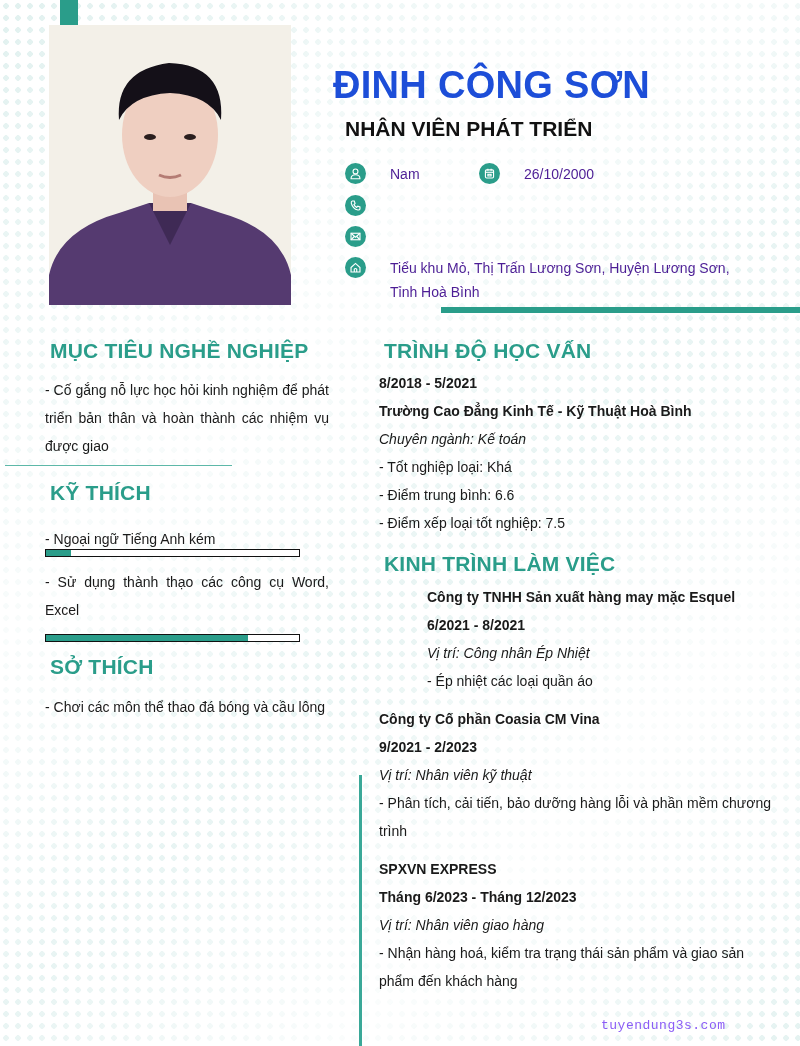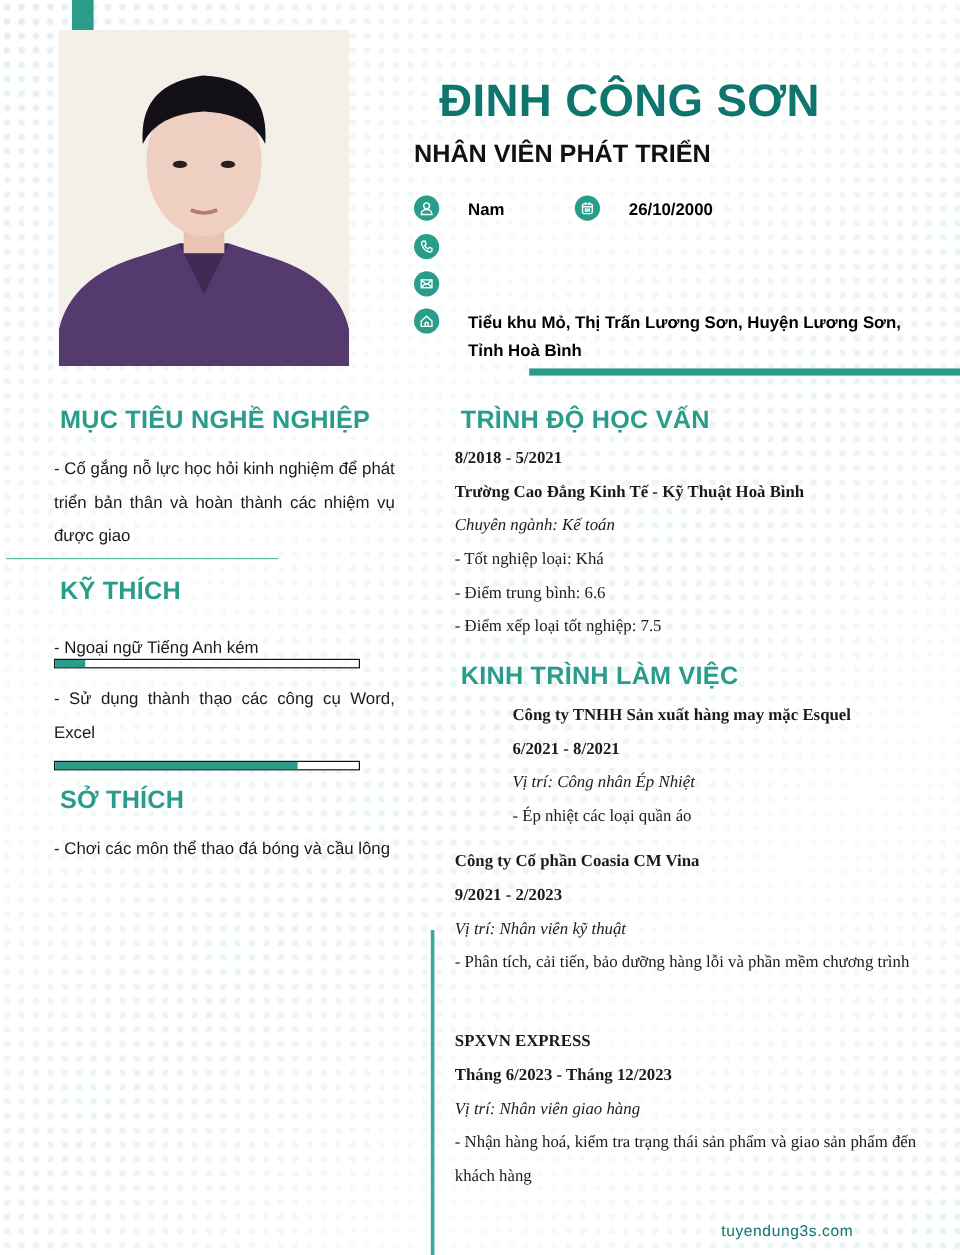--- a/index.html
+++ b/index.html
@@ -19,43 +19,43 @@
             mask-image: linear-gradient(135deg, rgba(0,0,0,0.9) 0%, rgba(0,0,0,0.2) 35%, rgba(0,0,0,0.7) 55%, rgba(0,0,0,0.15) 75%, rgba(0,0,0,0.8) 100%);
   }
   .abs { position: absolute; z-index: 1; }
   .accent-bar-top { left: 60px; top: 0; width: 18px; height: 80px; background: #2a9d8a; }
   .photo {
     left: 49px; top: 25px; width: 242px; height: 280px;
     background: #f4f1ea;
     overflow: hidden;
   }
   .photo svg { width: 100%; height: 100%; display: block; }
-  .name { left: 366px; top: 64px; font-size: 38px; font-weight: 700; color: #0f766e; letter-spacing: 0.3px; }
+  .name { left: 333px; top: 64px; font-size: 38px; font-weight: 700; color: #1d4ed8; letter-spacing: 0.3px; }
   .job-title { left: 345px; top: 117px; font-size: 21px; font-weight: 700; color: #111; }
   .info-icon {
     width: 21px; height: 21px; border-radius: 50%;
     background: #2a9d8a; display: flex; align-items: center; justify-content: center;
   }
   .info-icon svg { width: 13px; height: 13px; }
-  .info-text { font-size: 14px; color: #000000; line-height: 24px; font-weight: bold; }
+  .info-text { font-size: 14px; color: #4c1d95; line-height: 24px; }
   .header-rule { left: 441px; top: 307px; width: 359px; height: 6px; background: #2a9d8a; }
   .section-title { font-size: 21px; font-weight: 700; color: #2a9d8a; letter-spacing: 0.2px; }
   .body-text { font-size: 14px; line-height: 28px; color: #1a1a1a; text-align: justify; }
   .left-col { left: 45px; width: 284px; }
   .divider-left { left: 5px; top: 465px; width: 227px; height: 1px; background: #5db8a8; }
   .progress {
     width: 255px; height: 8px; border: 1.5px solid #111; background: #fff; position: relative;
   }
   .progress .fill { position: absolute; left: 0; top: 0; bottom: 0; background: #2a9d8a; }
   .right-col { left: 379px; width: 392px; }
-  .line { font-size: 14px; line-height: 28px; color: #1a1a1a; font-family: Liberation Serif, serif; }
+  .line { font-size: 14px; line-height: 28px; color: #1a1a1a; }
   .bold { font-weight: 700; }
   .italic { font-style: italic; }
   .vline { left: 359px; top: 775px; width: 3px; height: 271px; background: #3aa898; }
-  .watermark { left: 601px; top: 1018px; font-family: Liberation Sans, sans-serif; font-size: 13px; color: #0f766e; letter-spacing: 0.5px; }
+  .watermark { left: 601px; top: 1018px; font-family: Liberation Mono, monospace; font-size: 13px; color: #8b5cf6; letter-spacing: 0.5px; }
 </style>
 </head>
 <body>
 
 <div class="bg-dots"></div>
 
 <div class="abs accent-bar-top"></div>
 
 <div class="abs photo">
   <svg viewBox="0 0 242 280" preserveAspectRatio="none">

